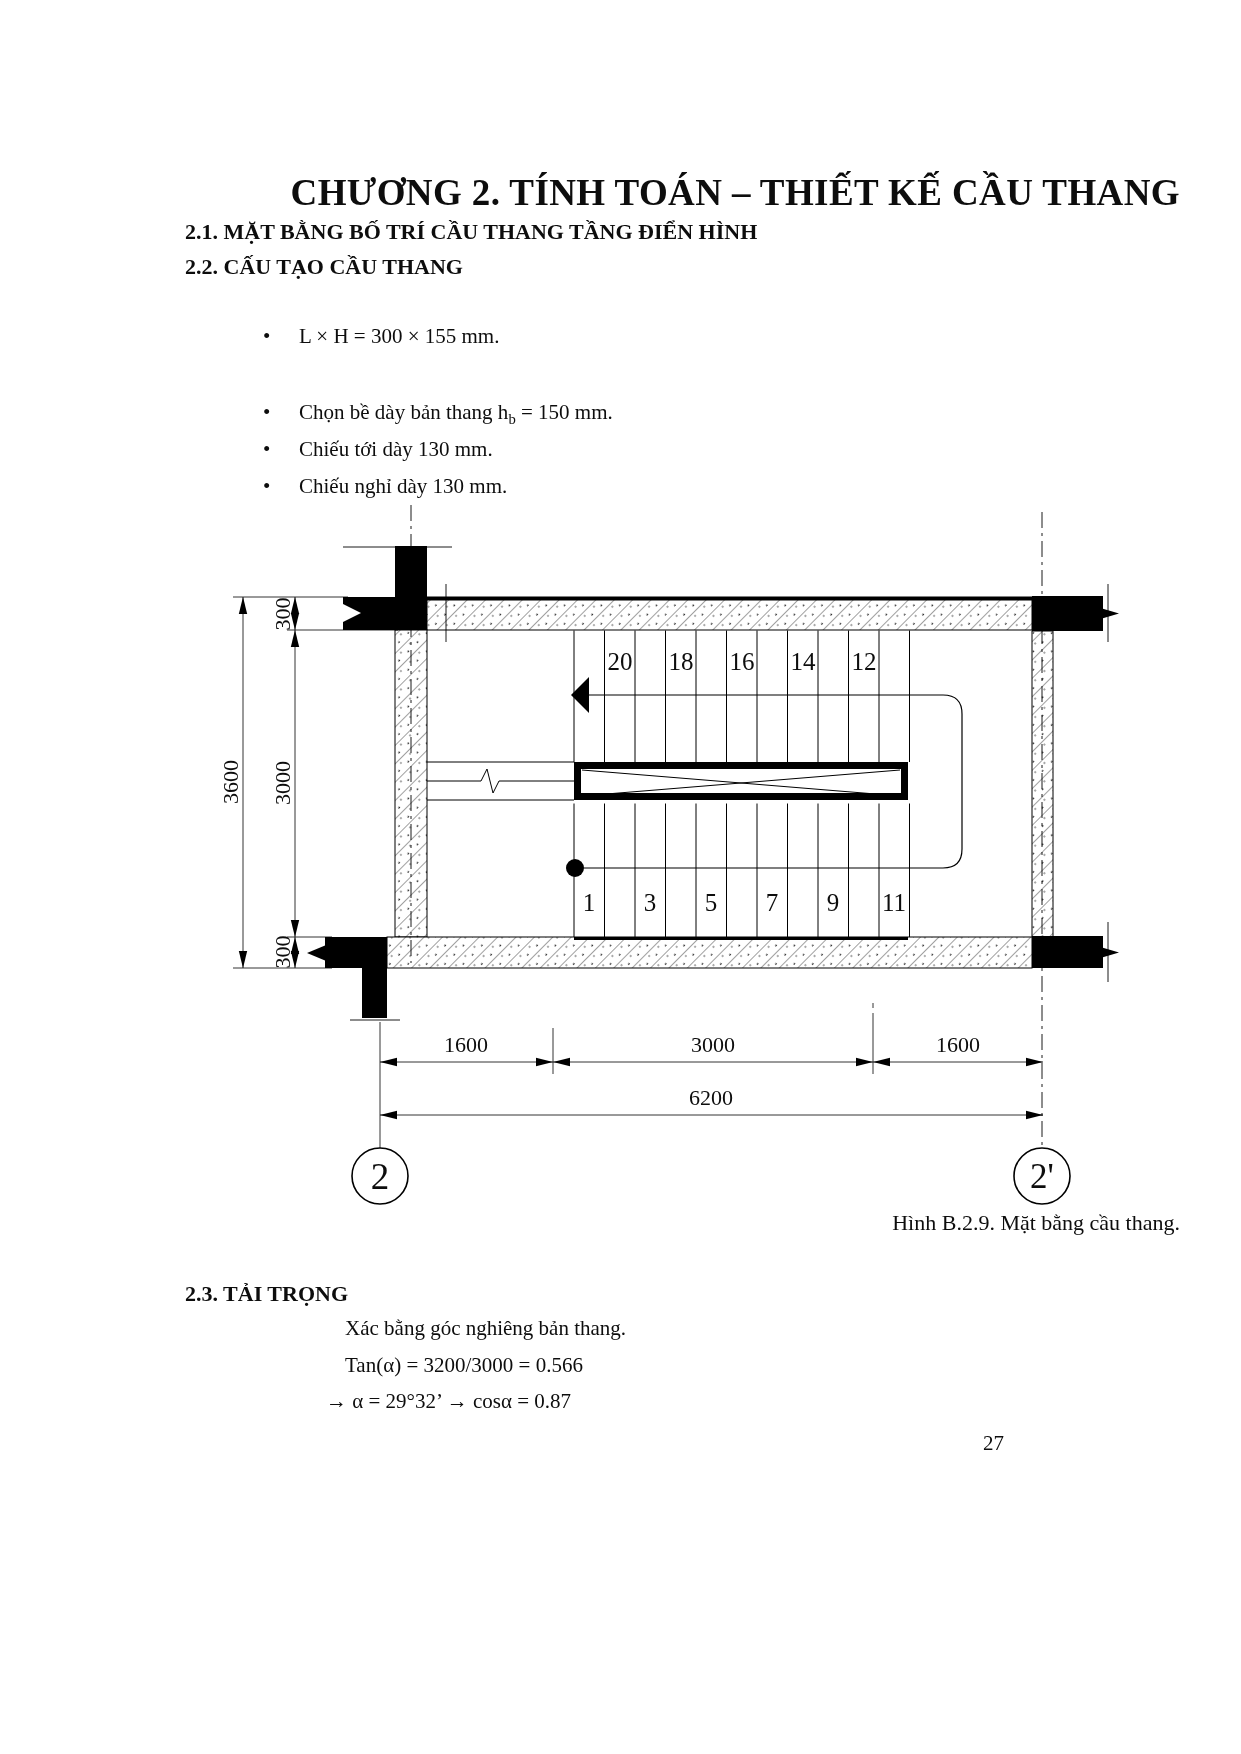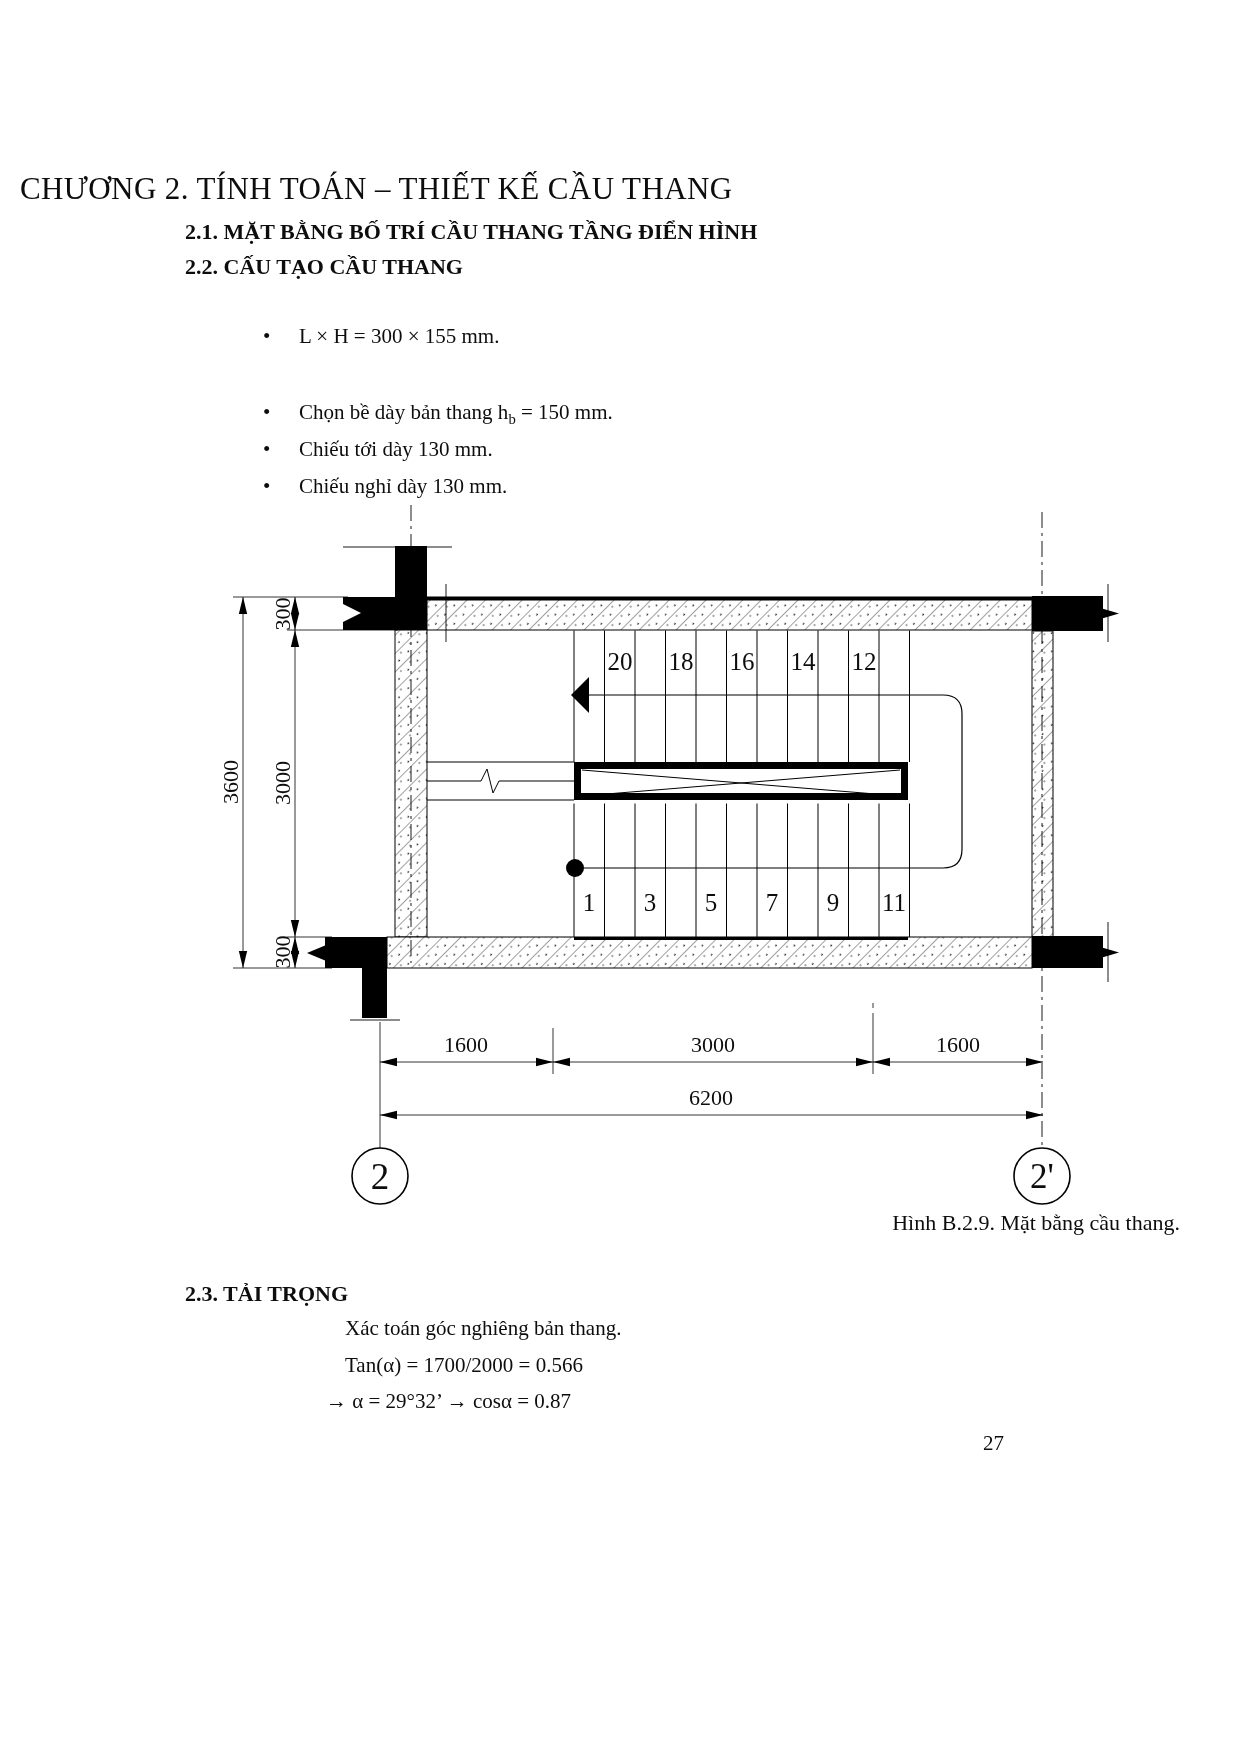--- a/index.html
+++ b/index.html
@@ -1,19 +1,19 @@
 <!DOCTYPE html>
 <html><head>
 <meta charset="utf-8">
 <style>
   html,body{margin:0;padding:0;background:#888;}
   .page{position:relative;width:1241px;height:1754px;background:#ffffff;
         font-family:"Liberation Serif","DejaVu Serif",serif;color:#0d0d0d;overflow:hidden;margin:0 auto;}
-  .title{position:absolute;left:20px;top:171px;width:1160px;text-align:left;
-         font-size:31px;font-weight:normal;letter-spacing:.4px;white-space:nowrap;}
+  .title{position:absolute;left:20px;top:171px;width:1160px;text-align:right;
+         font-size:37px;font-weight:bold;letter-spacing:.4px;white-space:nowrap;}
   .h2{position:absolute;left:185px;font-size:22px;font-weight:bold;white-space:nowrap;}
   .body-line{position:absolute;font-size:21px;white-space:nowrap;}
   .bullet{position:absolute;left:263px;font-size:21px;white-space:nowrap;}
   .bullet .dot{display:inline-block;width:36px;}
   sub{font-size:70%;}
   .caption{position:absolute;left:20px;top:1210px;width:1160px;text-align:right;font-size:22px;}
   .pagenum{position:absolute;left:983px;top:1431px;font-size:21px;}
   svg.fig{position:absolute;left:195px;top:455px;width:940px;height:760px;}
   svg text{font-family:"Liberation Serif","DejaVu Serif",serif;fill:#0d0d0d;}
 </style>
@@ -192,18 +192,18 @@
       <circle cx="380" cy="1176" r="28" fill="#fff" stroke="#000" stroke-width="1.6"></circle>
       <text x="380" y="1189" font-size="37" text-anchor="middle">2</text>
       <circle cx="1042" cy="1176" r="28" fill="#fff" stroke="#000" stroke-width="1.6"></circle>
       <text x="1042" y="1188" font-size="35" text-anchor="middle">2'</text>
     </g>
   </svg>
 
   <div class="caption">Hình B.2.9. Mặt bằng cầu thang.</div>
 
   <div class="h2" style="top:1281px">2.3. TẢI TRỌNG</div>
-  <div class="body-line" style="left:345px;top:1316px">Xác toán góc nghiêng bản thang.</div>
-  <div class="body-line" style="left:345px;top:1353px">Tan(α) = 1700/2000 = 0.566</div>
+  <div class="body-line" style="left:345px;top:1316px">Xác bằng góc nghiêng bản thang.</div>
+  <div class="body-line" style="left:345px;top:1353px">Tan(α) = 3200/3000 = 0.566</div>
   <div class="body-line" style="left:326px;top:1389px">→ α = 29°32’ → cosα = 0.87</div>
 
   <div class="pagenum">27</div>
 </div>
 
 </body></html>

